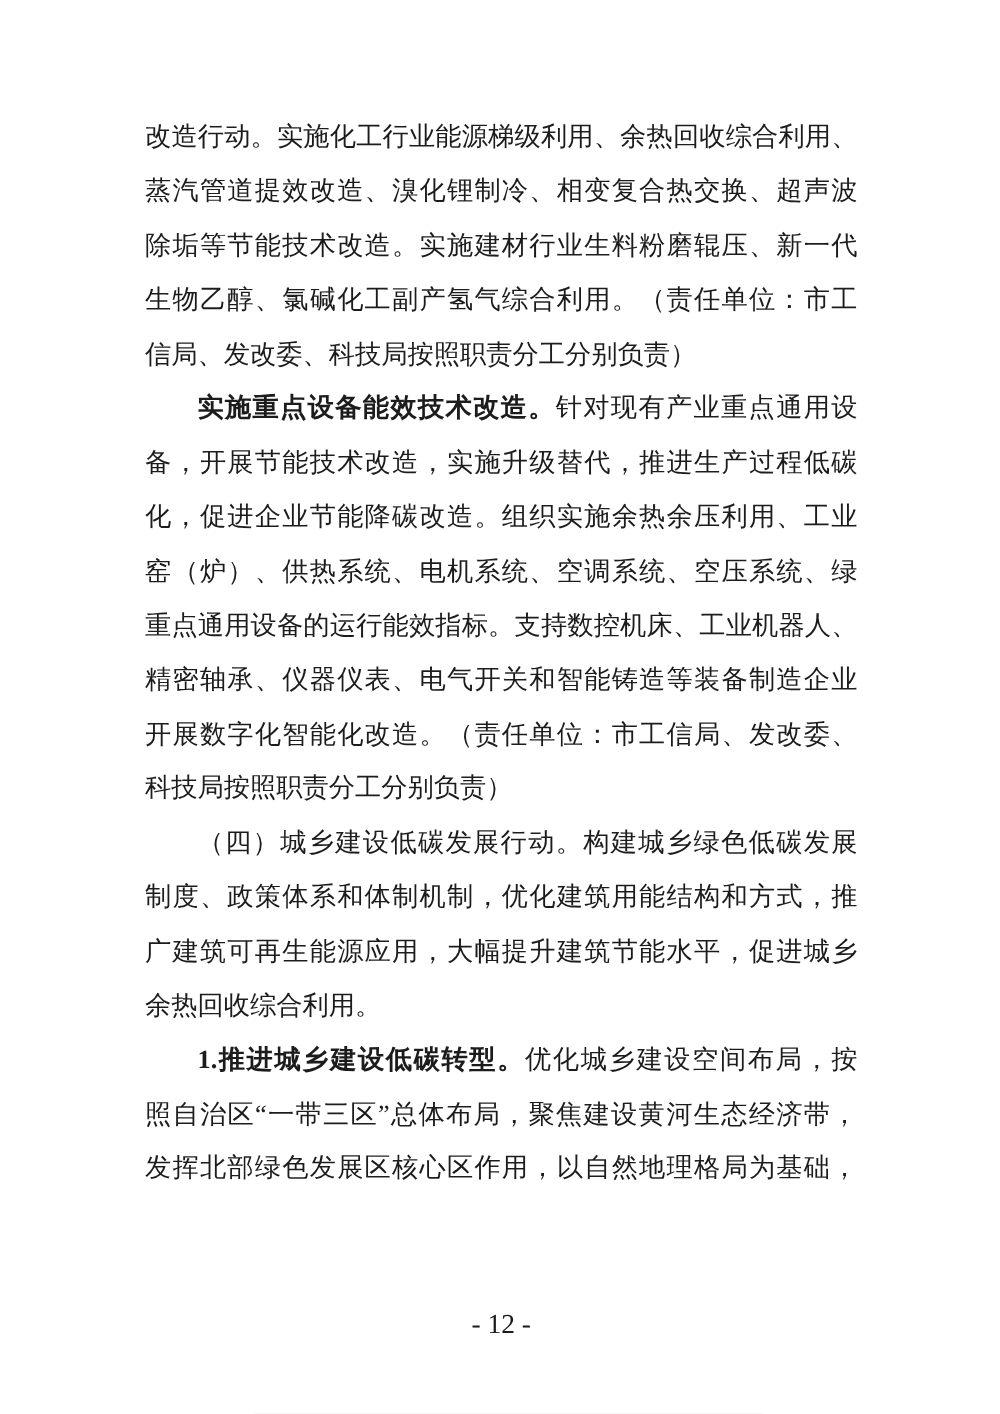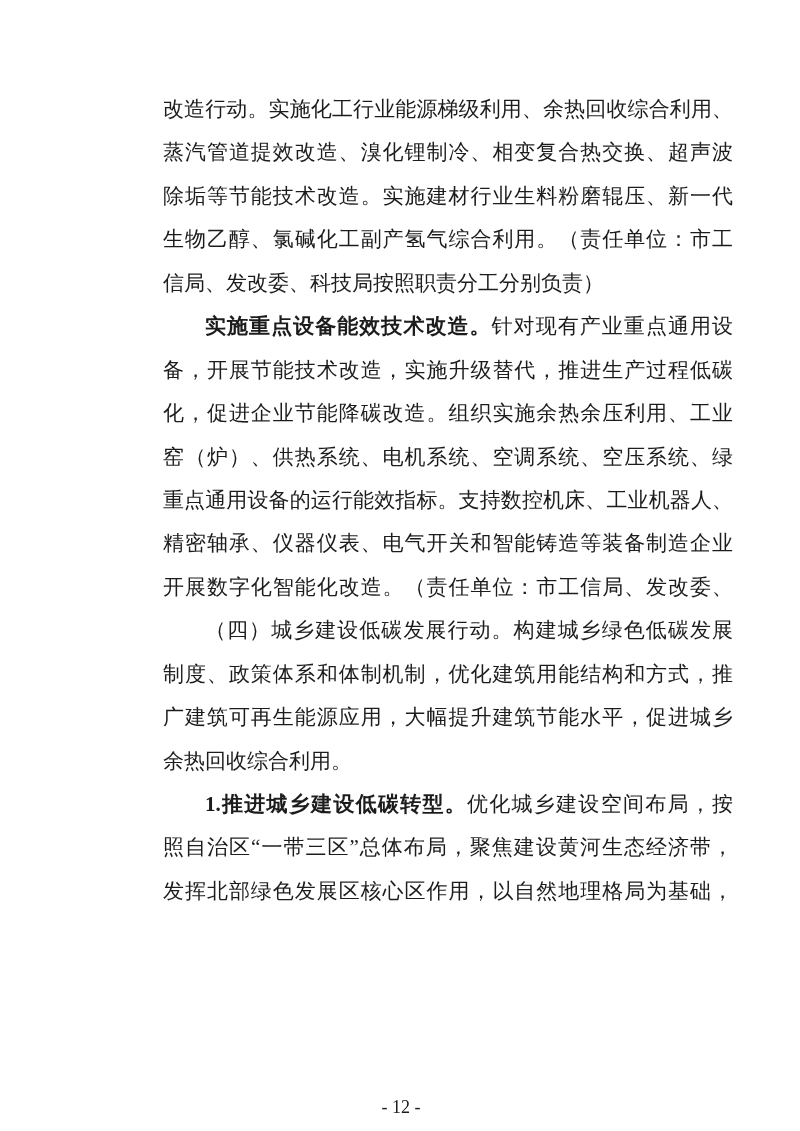--- a/index.html
+++ b/index.html
@@ -11,21 +11,20 @@
     font-family: "Liberation Serif", "DejaVu Serif", serif;
     color: #1c1c1c;
     overflow: hidden;
     margin: 0 auto;
   }
   .text-block {
     position: absolute;
     left: 116px;
     top: 88px;
     width: 570px;
-    margin-left: 47px;
   }
   .line {
     height: 43.45px;
     line-height: 43.45px;
     font-size: 21px;
     letter-spacing: 0;
     text-align: justify;
     text-align-last: justify;
     text-justify: inter-character;
     overflow: visible;
@@ -42,42 +41,42 @@
   .run-bold   { font-weight: bold; }
   .run-kaiti  { font-weight: 400; }
   .page-number {
     position: absolute;
     left: 116px;
     top: 1044px;
     width: 570px;
     height: 30px;
     line-height: 30px;
     text-align: center;
-    font-size: 18px;
+    font-size: 22px;
     color: #1c1c1c;
-    margin-top: 48px;
   }
 </style>
 </head>
 <body>
 
 <div class="page">
   <div class="text-block">
       <div class="line justify"><span class="run-normal">改造行动。实施化工行业能源梯级利用、余热回收综合利用、</span></div>
       <div class="line justify"><span class="run-normal">蒸汽管道提效改造、溴化锂制冷、相变复合热交换、超声波</span></div>
       <div class="line justify"><span class="run-normal">除垢等节能技术改造。实施建材行业生料粉磨辊压、新一代</span></div>
       <div class="line justify"><span class="run-normal">生物乙醇、氯碱化工副产氢气综合利用。（责任单位：市工</span></div>
       <div class="line left"><span class="run-normal">信局、发改委、科技局按照职责分工分别负责）</span></div>
       <div class="line justify indent"><span class="run-bold">实施重点设备能效技术改造。</span><span class="run-normal">针对现有产业重点通用设</span></div>
       <div class="line justify"><span class="run-normal">备，开展节能技术改造，实施升级替代，推进生产过程低碳</span></div>
       <div class="line justify"><span class="run-normal">化，促进企业节能降碳改造。组织实施余热余压利用、工业</span></div>
       <div class="line justify"><span class="run-normal">窑（炉）、供热系统、电机系统、空调系统、空压系统、绿</span></div>
       <div class="line justify"><span class="run-normal">重点通用设备的运行能效指标。支持数控机床、工业机器人、</span></div>
       <div class="line justify"><span class="run-normal">精密轴承、仪器仪表、电气开关和智能铸造等装备制造企业</span></div>
       <div class="line justify"><span class="run-normal">开展数字化智能化改造。（责任单位：市工信局、发改委、</span></div>
+      <div class="line left"><span class="run-normal">科技局按照职责分工分别负责）</span></div>
       <div class="line justify indent"><span class="run-kaiti">（四）城乡建设低碳发展行动。</span><span class="run-normal">构建城乡绿色低碳发展</span></div>
       <div class="line justify"><span class="run-normal">制度、政策体系和体制机制，优化建筑用能结构和方式，推</span></div>
       <div class="line justify"><span class="run-normal">广建筑可再生能源应用，大幅提升建筑节能水平，促进城乡</span></div>
       <div class="line left"><span class="run-normal">余热回收综合利用。</span></div>
       <div class="line justify indent"><span class="run-bold">1.推进城乡建设低碳转型。</span><span class="run-normal">优化城乡建设空间布局，按</span></div>
       <div class="line justify"><span class="run-normal">照自治区“一带三区”总体布局，聚焦建设黄河生态经济带，</span></div>
       <div class="line justify"><span class="run-normal">发挥北部绿色发展区核心区作用，以自然地理格局为基础，</span></div>
     </div>
   <div class="page-number">- 12 -</div>
 </div>

